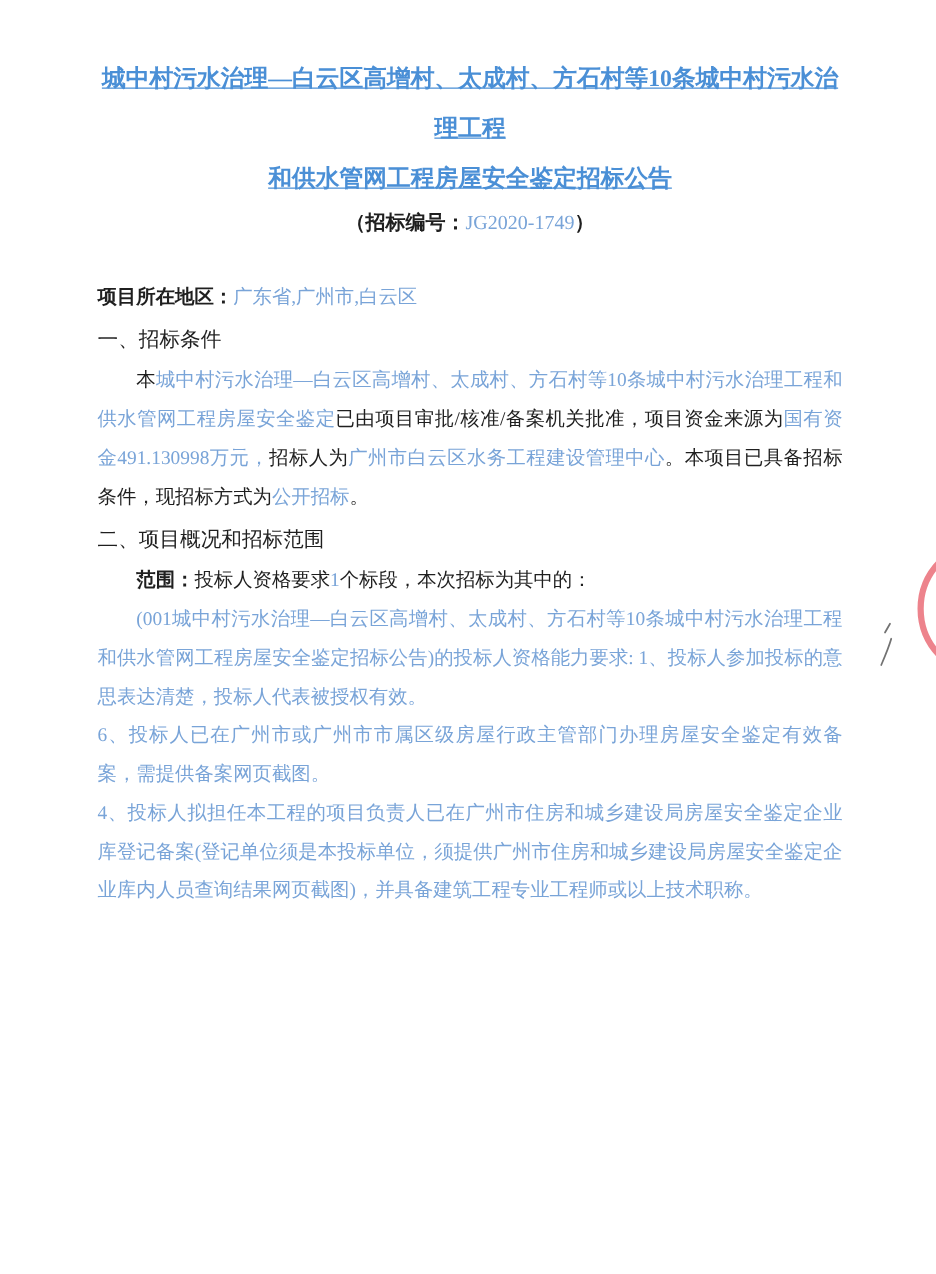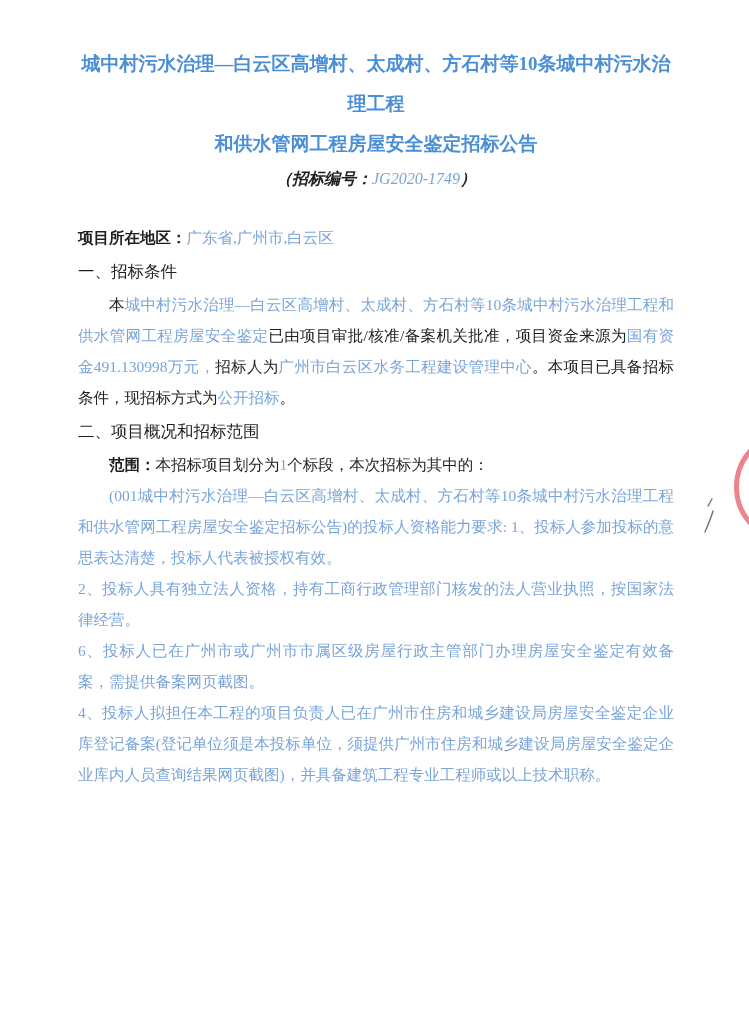--- a/index.html
+++ b/index.html
@@ -22,29 +22,29 @@
     width: 596px;
   }
   .doc-title {
     margin: 0 0 2px 0;
     font-size: 19px;
     font-weight: bold;
     color: var(--title-blue, #4a8fd6);
     text-align: center;
     line-height: 40px;
   }
-  .doc-title .title-line { display: block; }
+  .doc-title .title-line { display: block; text-decoration: underline; }
   .doc-body p {
     margin: 0;
     font-size: 15.5px;
     line-height: 31px;
     text-align: justify;
     word-break: break-all;
   }
-  .doc-body p.center { text-align: center; font-style: italic; }
+  .doc-body p.center { text-align: center; }
   .doc-body p.indent { text-indent: 2em; }
   .doc-body p.subtitle { font-size: 16px; line-height: 26px; }
   .doc-body h2 {
     margin: 3px 0 2px 0;
     font-size: 16.5px;
     line-height: 31px;
     font-weight: normal;
     color: var(--text-black, #1f1f1f);
   }
   .run-black { color: var(--text-black, #1f1f1f); }
@@ -75,23 +75,22 @@
       <span class="title-line">城中村污水治理—白云区高增村、太成村、方石村等10条城中村污水治理工程</span>
       <span class="title-line">和供水管网工程房屋安全鉴定招标公告</span>
     </h1>
     <div class="doc-body">
         <p class="center subtitle"><span class="run-black bold">（招标编号：</span><span class="run-blue">JG2020-1749</span><span class="run-black bold">）</span></p>
         <div style="height: 30px;"></div>
         <p><span class="run-black bold">项目所在地区：</span><span class="run-blue">广东省,广州市,白云区</span></p>
         <h2>一、招标条件</h2>
         <p class="indent"><span class="run-black">本</span><span class="run-blue">城中村污水治理—白云区高增村、太成村、方石村等10条城中村污水治理工程和供水管网工程房屋安全鉴定</span><span class="run-black">已由项目审批/核准/备案机关批准，项目资金来源为</span><span class="run-blue">国有资金491.130998万元，</span><span class="run-black">招标人为</span><span class="run-blue">广州市白云区水务工程建设管理中心</span><span class="run-black">。本项目已具备招标条件，现招标方式为</span><span class="run-blue">公开招标</span><span class="run-black">。</span></p>
         <h2>二、项目概况和招标范围</h2>
-        <p class="indent"><span class="run-black bold">范围：</span><span class="run-black">本招标项目划分为</span><span class="run-blue">1</span><span class="run-black">个标段，本次招标为其中的：</span></p>
+        <p class="indent"><span class="run-black bold">范围：</span><span class="run-black">投标人资格要求</span><span class="run-blue">1</span><span class="run-black">个标段，本次招标为其中的：</span></p>
         <p class="indent"><span class="run-blue">(001城中村污水治理—白云区高增村、太成村、方石村等10条城中村污水治理工程和供水管网工程房屋安全鉴定招标公告)的投标人资格能力要求: 1、投标人参加投标的意思表达清楚，投标人代表被授权有效。</span></p>
-        <p><span class="run-blue">2、投标人具有独立法人资格，持有工商行政管理部门核发的法人营业执照，按国家法律经营。</span></p>
         <p><span class="run-blue">6、投标人已在广州市或广州市市属区级房屋行政主管部门办理房屋安全鉴定有效备案，需提供备案网页截图。</span></p>
         <p><span class="run-blue">4、投标人拟担任本工程的项目负责人已在广州市住房和城乡建设局房屋安全鉴定企业库登记备案(登记单位须是本投标单位，须提供广州市住房和城乡建设局房屋安全鉴定企业库内人员查询结果网页截图)，并具备建筑工程专业工程师或以上技术职称。</span></p>
       </div>
   </div>
 
   <div class="stamp-arc"></div>
 
   <svg class="pen-mark" width="20" height="42" viewBox="0 0 20 42">
     <path d="M8 12 L12 5" fill="none" stroke="#5a5a5a" stroke-width="1.4" stroke-linecap="round"></path>
     <path d="M13 17 C11 24, 8 31, 5 38" fill="none" stroke="#5a5a5a" stroke-width="1.4" stroke-linecap="round"></path>

